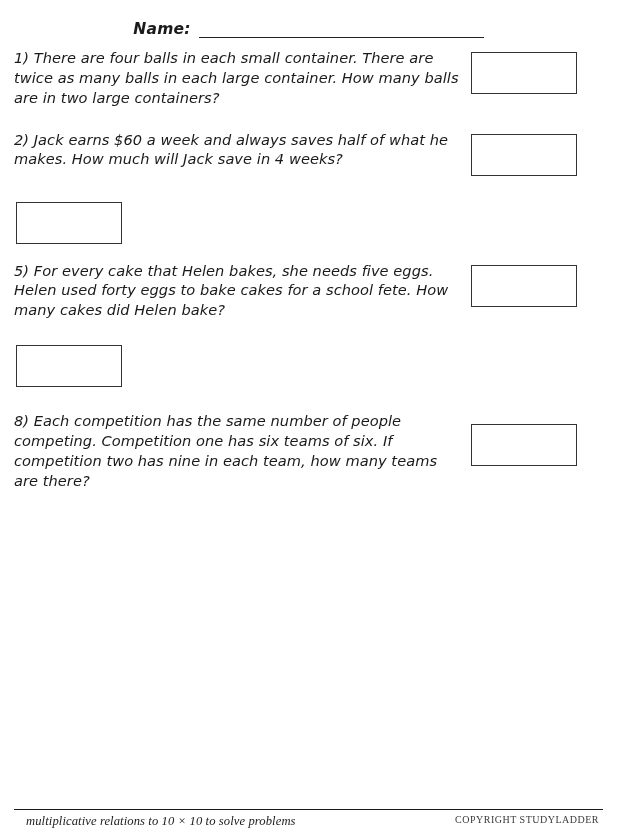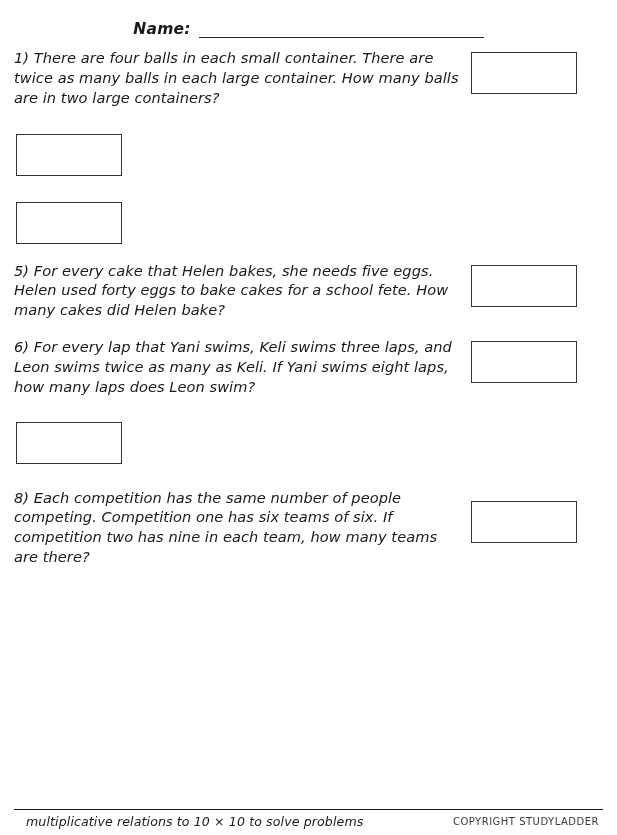--- a/index.html
+++ b/index.html
@@ -101,22 +101,23 @@
     right: 14px;
     bottom: 6px;
   }
   .footer-rule {
     border-top: 1.6px solid #1a1a1a;
     width: 100%;
     margin-bottom: 4px;
   }
   .footer-inner {
     display: flex;
-    align-items: center;
+    align-items: flex-start;
     justify-content: space-between;
+    font-family: Liberation Serif, serif;
   }
   .footer-left {
     font-style: italic;
     font-size: 12.6px;
     padding-left: 12px;
     letter-spacing: 0.1px;
   }
   .footer-right {
     font-size: 10px;
     letter-spacing: 0.5px;
@@ -137,45 +138,40 @@
   <div class="questions">
 
     <div class="q-row q1">
       <div class="q-text">1) There are four balls in each small container. There are twice as many balls in each large container. How many balls are in two large containers?</div>
       <div class="q-answer-wrap">
         <div class="answer-box"></div>
       </div>
     </div>
 
     <div class="q-row q2">
+      <div class="q-text">2) Jack earns $60 a week and always saves half of what he makes. How much will Jack save in 4 weeks?</div>
       <div class="q-answer-wrap">
         <div class="answer-box"></div>
       </div>
     </div>
 
     <div class="q-row q3">
       <div class="q-answer-wrap">
         <div class="answer-box"></div>
       </div>
     </div>
 
 
     <div class="q-row q5">
       <div class="q-text">5) For every cake that Helen bakes, she needs five eggs. Helen used forty eggs to bake cakes for a school fete. How many cakes did Helen bake?</div>
       <div class="q-answer-wrap">
         <div class="answer-box"></div>
       </div>
     </div>
 
-    <div class="q-row q6">
-      <div class="q-text">6) For every lap that Yani swims, Keli swims three laps, and Leon swims twice as many as Keli. If Yani swims eight laps, how many laps does Leon swim?</div>
-      <div class="q-answer-wrap">
-        <div class="answer-box"></div>
-      </div>
-    </div>
 
     <div class="q-row q7">
       <div class="q-answer-wrap">
         <div class="answer-box"></div>
       </div>
     </div>
 
     <div class="q-row q8">
       <div class="q-text">8) Each competition has the same number of people competing. Competition one has six teams of six.  If competition two has nine in each team, how many teams are there?</div>
       <div class="q-answer-wrap">

